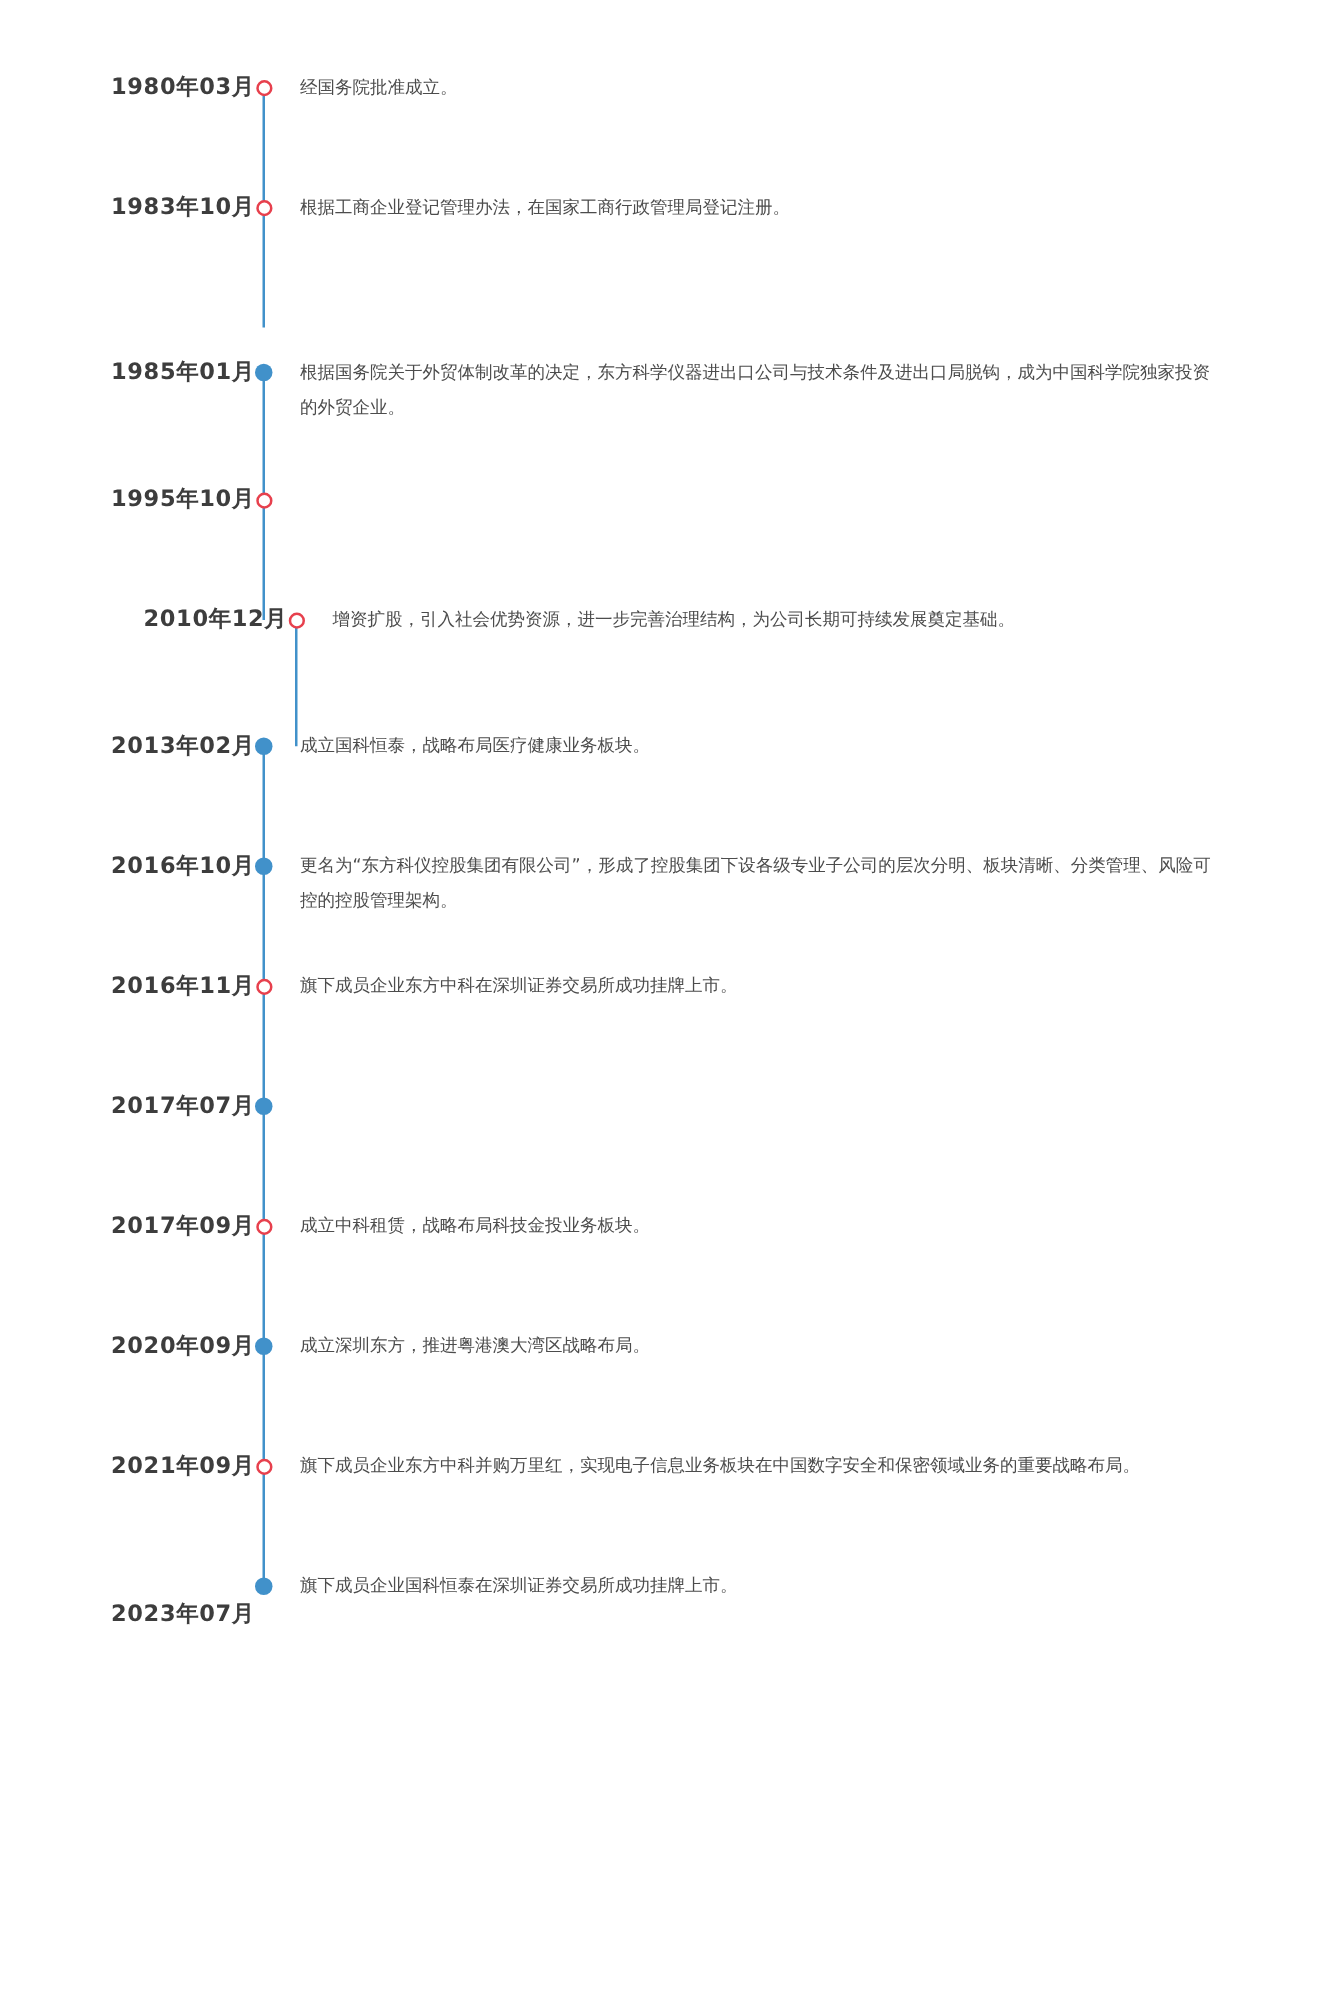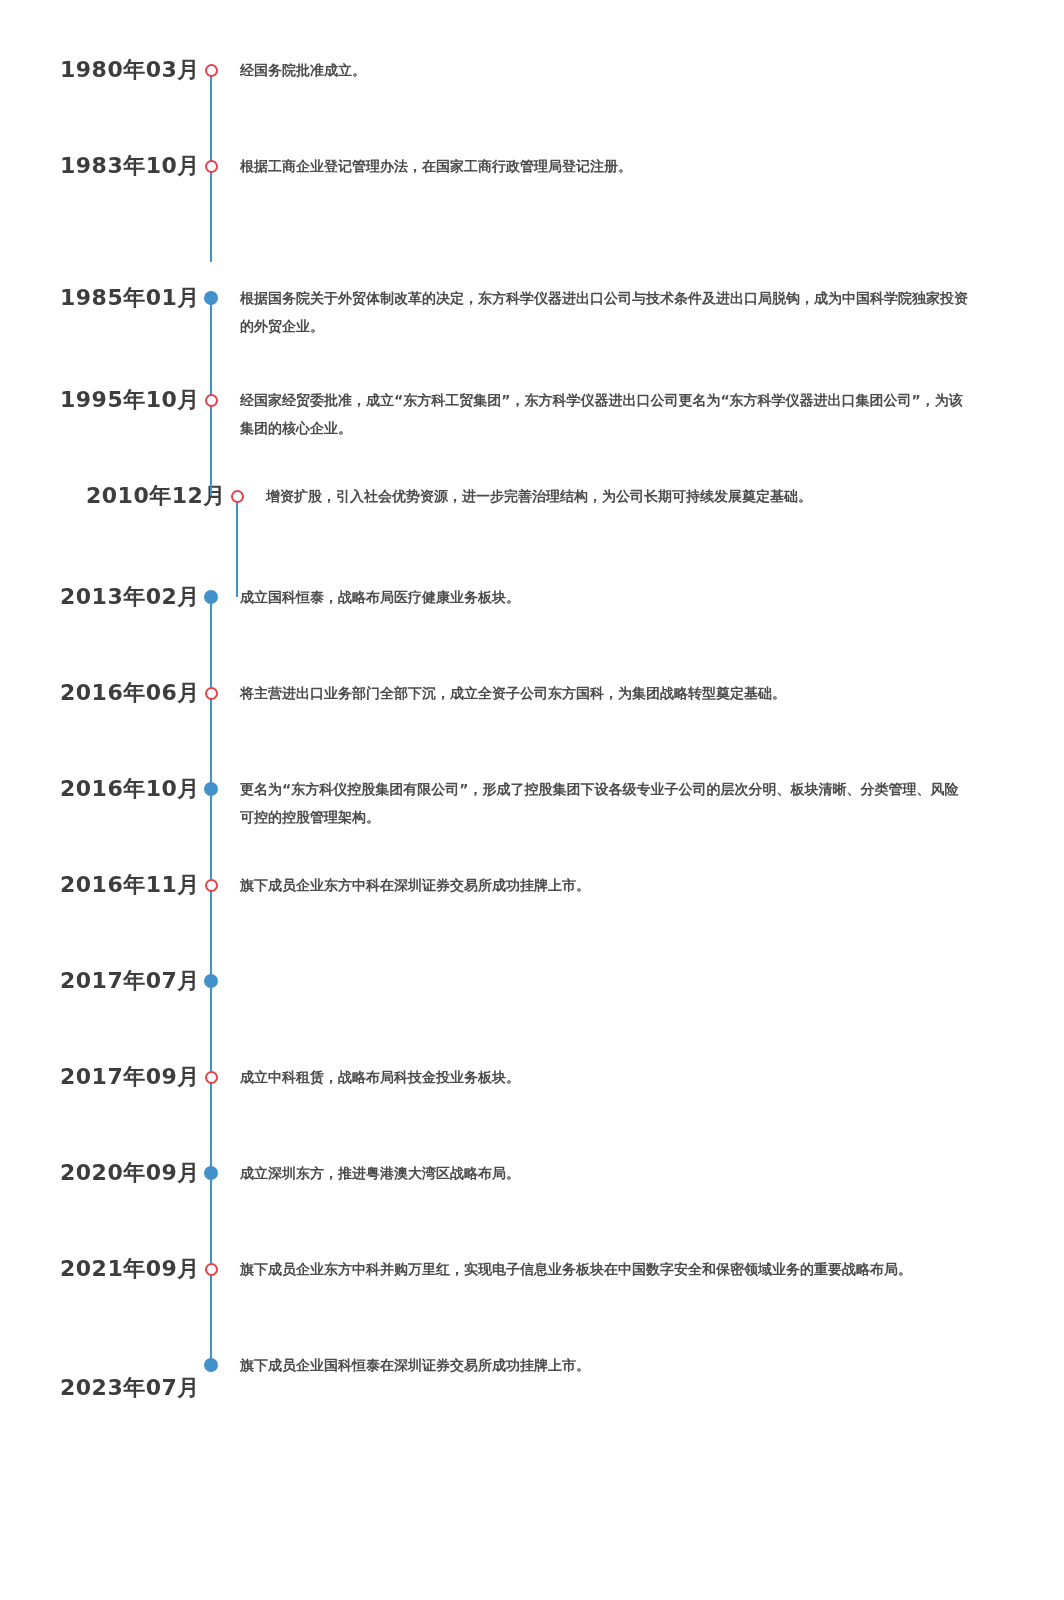--- a/index.html
+++ b/index.html
@@ -21,26 +21,27 @@
     align-items: flex-start;
     min-height: 96px;
   }
   
   .row:nth-child(3)  { min-height: 102px; margin-top: 36px; }
   .row:nth-child(5)  { min-height: 101px; margin-left: 26px; }
   .row:nth-child(15) { min-height: 112px; }
   .date {
     flex: 0 0 144px;
     width: 144px;
-    font-size: 22px;
+    font-size: 18px;
     font-weight: bold;
     color: var(--date-color, #3d3d3d);
     line-height: 28px;
     letter-spacing: 0.5px;
     white-space: nowrap;
+    text-align: right;
   }
   
   .row:last-child .date { transform: translateY(-9px); margin-top: 32px; }
   .marker {
     position: relative;
     flex: 0 0 14px;
     width: 14px;
     align-self: stretch;
   }
   .marker .line {
@@ -72,21 +73,20 @@
     height: 13px;
     background: #ffffff;
     border: 2px solid var(--accent-red, #e7404d);
   }
   .desc {
     margin-left: 22px;
     max-width: 730px;
     font-size: 14px;
     color: var(--text-color, #4c4c4c);
     line-height: 28px;
-    font-weight: bold;
   }
 </style>
 </head>
 <body style="background: rgb(255, 255, 255);">
 
 <div class="timeline" id="timeline-root">
   <div class="row">
     <div class="date">1980年03月</div>
     <div class="marker">
       <span class="line"></span>
@@ -113,21 +113,20 @@
     </div>
     <div class="desc">根据国务院关于外贸体制改革的决定，东方科学仪器进出口公司与技术条件及进出口局脱钩，成为中国科学院独家投资的外贸企业。</div>
   </div>
 
   <div class="row">
     <div class="date">1995年10月</div>
     <div class="marker">
       <span class="line"></span>
       <span class="dot hollow"></span>
     </div>
-    <div class="desc">经国家经贸委批准，成立“东方科工贸集团”，东方科学仪器进出口公司更名为“东方科学仪器进出口集团公司”，为该集团的核心企业。</div>
   </div>
 
 
   <div class="row">
     <div class="date">2010年12月</div>
     <div class="marker">
       <span class="line"></span>
       <span class="dot hollow"></span>
     </div>
     <div class="desc">增资扩股，引入社会优势资源，进一步完善治理结构，为公司长期可持续发展奠定基础。</div>
@@ -135,28 +134,20 @@
 
   <div class="row">
     <div class="date">2013年02月</div>
     <div class="marker">
       <span class="line"></span>
       <span class="dot filled"></span>
     </div>
     <div class="desc">成立国科恒泰，战略布局医疗健康业务板块。</div>
   </div>
 
-  <div class="row">
-    <div class="date">2016年06月</div>
-    <div class="marker">
-      <span class="line"></span>
-      <span class="dot hollow"></span>
-    </div>
-    <div class="desc">将主营进出口业务部门全部下沉，成立全资子公司东方国科，为集团战略转型奠定基础。</div>
-  </div>
 
   <div class="row">
     <div class="date">2016年10月</div>
     <div class="marker">
       <span class="line"></span>
       <span class="dot filled"></span>
     </div>
     <div class="desc">更名为“东方科仪控股集团有限公司”，形成了控股集团下设各级专业子公司的层次分明、板块清晰、分类管理、风险可控的控股管理架构。</div>
   </div>
 

